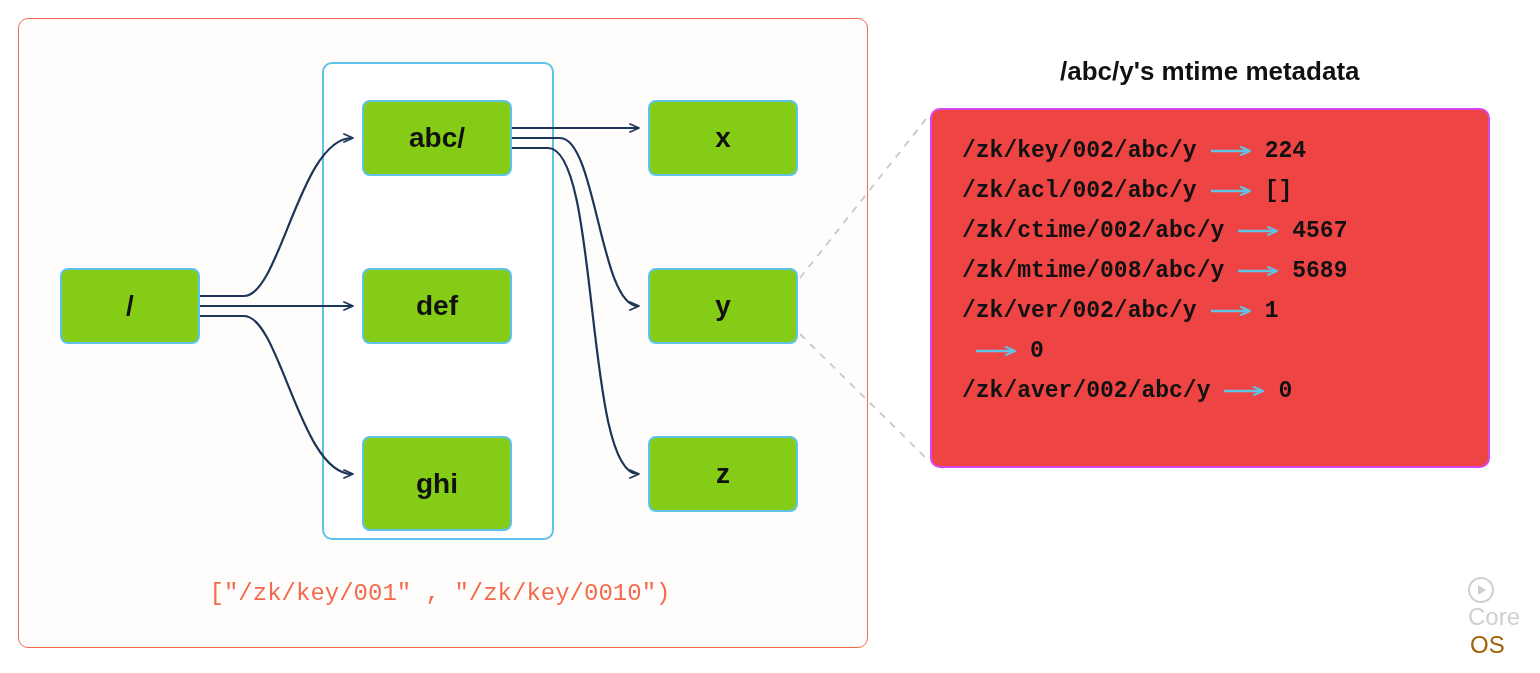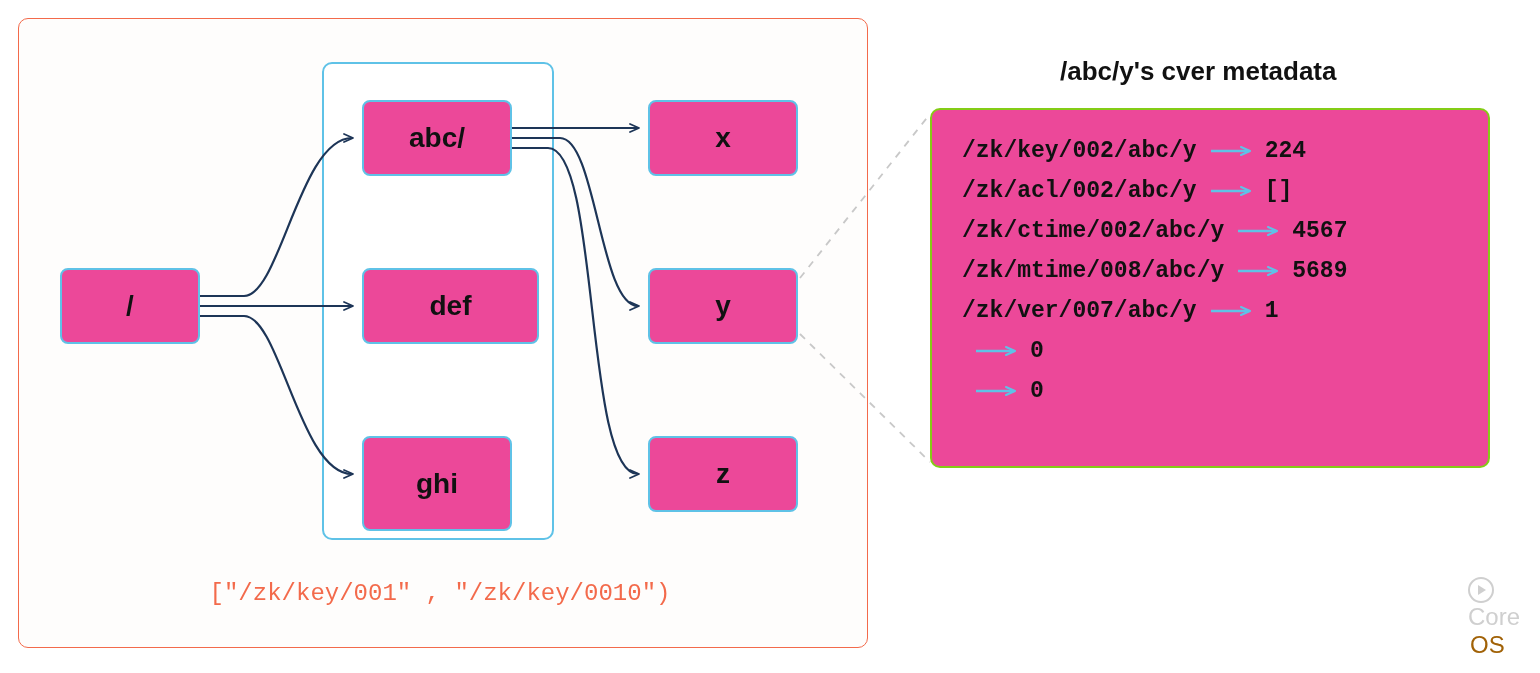--- a/index.html
+++ b/index.html
@@ -22,21 +22,21 @@
     left: 18px;
     top: 18px;
     width: 850px;
     height: 630px;
     border: 1.5px solid #f36a4b;
     border-radius: 10px;
     background: #fefdfc;
   }
   .node {
     position: absolute;
-    background: #ec4899;
+    background: #84cc16;
     border: 2px solid #5fc2e7;
     border-radius: 8px;
     display: flex;
     align-items: center;
     justify-content: center;
     font-size: 28px;
     font-weight: 600;
     color: #111;
   }
   .col-frame {
@@ -58,22 +58,22 @@
     font-size: 26px;
     font-weight: 700;
     color: #111;
   }
   .meta-panel {
     position: absolute;
     left: 930px;
     top: 108px;
     width: 560px;
     height: 360px;
-    background: #ec4899;
-    border: 2px solid #84cc16;
+    background: #ef4444;
+    border: 2px solid #d946ef;
     border-radius: 10px;
     padding: 28px 30px 20px 30px;
   }
   .meta-row {
     display: flex;
     align-items: center;
     font-family: "SFMono-Regular", Consolas, "Liberation Mono", Menlo, monospace;
     font-size: 23px;
     font-weight: 600;
     color: #111;
@@ -127,21 +127,21 @@
 
   <div class="col-frame" style="left:322px; top:62px; width:232px; height:478px;"></div>
 
   <div class="node" style="left:60px; top:268px; width:140px; height:76px;">
     <span>/</span>
   </div>
 
   <div class="node" style="left:362px; top:100px; width:150px; height:76px;">
     <span>abc/</span>
   </div>
-  <div class="node" style="left:362px; top:268px; width:177px; height:76px;">
+  <div class="node" style="left:362px; top:268px; width:150px; height:76px;">
     <span>def</span>
   </div>
   <div class="node" style="left:362px; top:436px; width:150px; height:95px;">
     <span>ghi</span>
   </div>
 
   <div class="node" style="left:648px; top:100px; width:150px; height:76px;">
     <span>x</span>
   </div>
   <div class="node" style="left:648px; top:268px; width:150px; height:76px;">
@@ -172,21 +172,21 @@
     <path d="M512,128 L638,128" fill="none" stroke="#1d3557" stroke-width="2.2" marker-end="url(#ah-dark)"></path>
 
     <path d="M512,138 L560,138 C596,138 600,306 638,306" fill="none" stroke="#1d3557" stroke-width="2.2" marker-end="url(#ah-dark)"></path>
 
     <path d="M512,148 L548,148 C600,148 584,474 638,474" fill="none" stroke="#1d3557" stroke-width="2.2" marker-end="url(#ah-dark)"></path>
 
     <path d="M800,278 L930,114" fill="none" stroke="#c8c8c8" stroke-width="1.8" stroke-dasharray="7 7"></path>
     <path d="M800,334 L930,462" fill="none" stroke="#c8c8c8" stroke-width="1.8" stroke-dasharray="7 7"></path>
   </svg>
 
-  <div class="meta-title" style="left:1060px; top:56px;">/abc/y's cver metadata</div>
+  <div class="meta-title" style="left:1060px; top:56px;">/abc/y's mtime metadata</div>
 
   <div class="meta-panel">
     <div id="meta-rows">
         <div class="meta-row">
           <span>/zk/key/002/abc/y</span>
           <span class="meta-arrow">
             <svg width="46" height="16">
               <defs>
                 <marker id="mah0" markerWidth="12" markerHeight="12" refX="9" refY="5" orient="auto" markerUnits="userSpaceOnUse">
                   <path d="M1,1 L10,5 L1,9" fill="none" stroke="#5fc2e7" stroke-width="2" stroke-linecap="round" stroke-linejoin="round"></path>
@@ -233,21 +233,21 @@
                 <marker id="mah3" markerWidth="12" markerHeight="12" refX="9" refY="5" orient="auto" markerUnits="userSpaceOnUse">
                   <path d="M1,1 L10,5 L1,9" fill="none" stroke="#5fc2e7" stroke-width="2" stroke-linecap="round" stroke-linejoin="round"></path>
                 </marker>
               </defs>
               <line x1="2" y1="8" x2="40" y2="8" stroke="#5fc2e7" stroke-width="2.4" marker-end="url(#mah3)"></line>
             </svg>
           </span>
           <span>5689</span>
         </div>
         <div class="meta-row">
-          <span>/zk/ver/007/abc/y</span>
+          <span>/zk/ver/002/abc/y</span>
           <span class="meta-arrow">
             <svg width="46" height="16">
               <defs>
                 <marker id="mah4" markerWidth="12" markerHeight="12" refX="9" refY="5" orient="auto" markerUnits="userSpaceOnUse">
                   <path d="M1,1 L10,5 L1,9" fill="none" stroke="#5fc2e7" stroke-width="2" stroke-linecap="round" stroke-linejoin="round"></path>
                 </marker>
               </defs>
               <line x1="2" y1="8" x2="40" y2="8" stroke="#5fc2e7" stroke-width="2.4" marker-end="url(#mah4)"></line>
             </svg>
           </span>
@@ -260,20 +260,21 @@
                 <marker id="mah5" markerWidth="12" markerHeight="12" refX="9" refY="5" orient="auto" markerUnits="userSpaceOnUse">
                   <path d="M1,1 L10,5 L1,9" fill="none" stroke="#5fc2e7" stroke-width="2" stroke-linecap="round" stroke-linejoin="round"></path>
                 </marker>
               </defs>
               <line x1="2" y1="8" x2="40" y2="8" stroke="#5fc2e7" stroke-width="2.4" marker-end="url(#mah5)"></line>
             </svg>
           </span>
           <span>0</span>
         </div>
         <div class="meta-row">
+          <span>/zk/aver/002/abc/y</span>
           <span class="meta-arrow">
             <svg width="46" height="16">
               <defs>
                 <marker id="mah6" markerWidth="12" markerHeight="12" refX="9" refY="5" orient="auto" markerUnits="userSpaceOnUse">
                   <path d="M1,1 L10,5 L1,9" fill="none" stroke="#5fc2e7" stroke-width="2" stroke-linecap="round" stroke-linejoin="round"></path>
                 </marker>
               </defs>
               <line x1="2" y1="8" x2="40" y2="8" stroke="#5fc2e7" stroke-width="2.4" marker-end="url(#mah6)"></line>
             </svg>
           </span>

